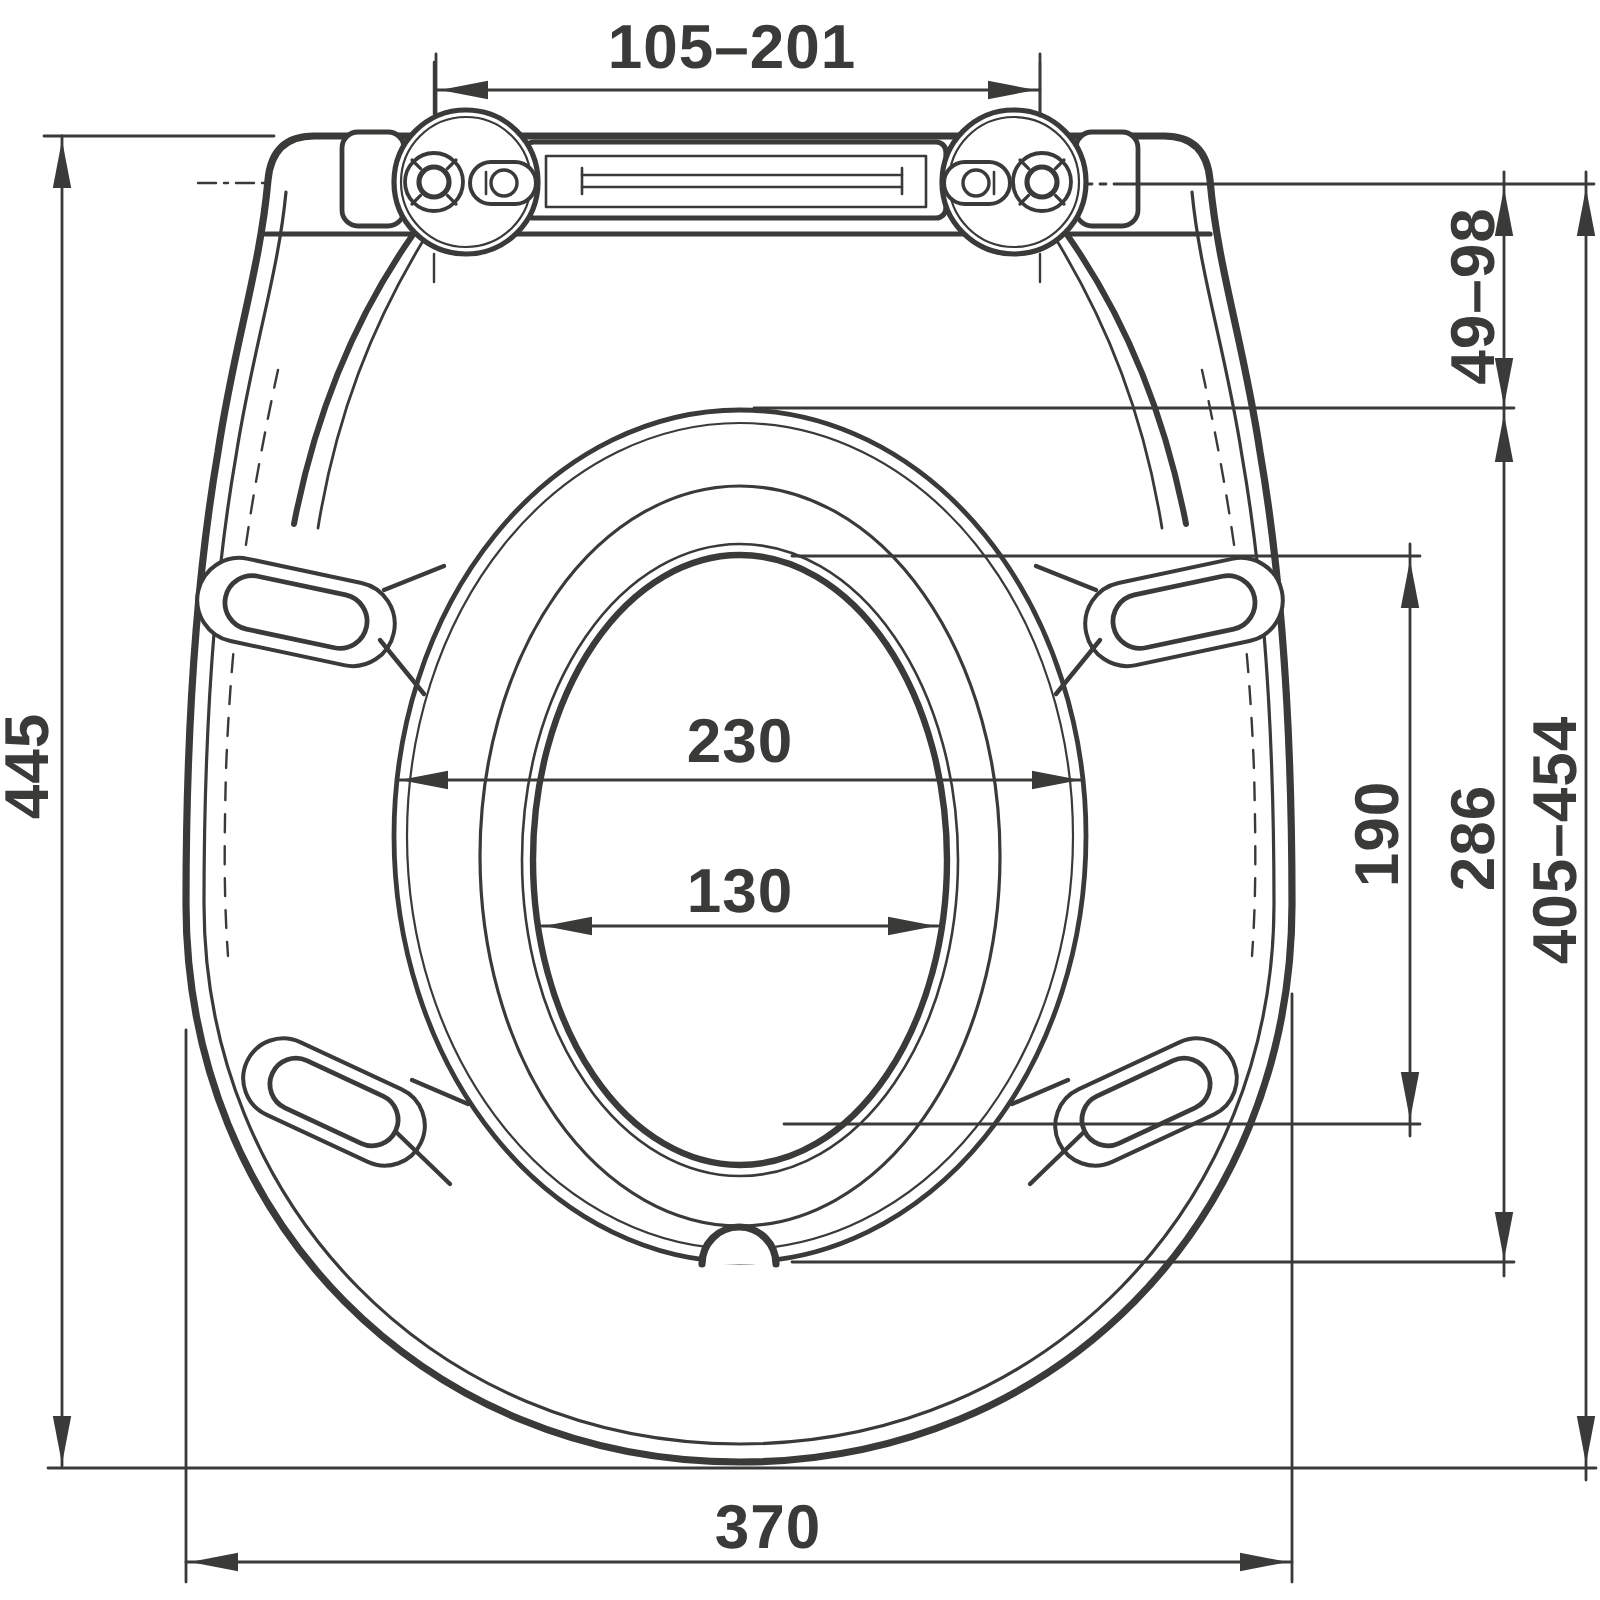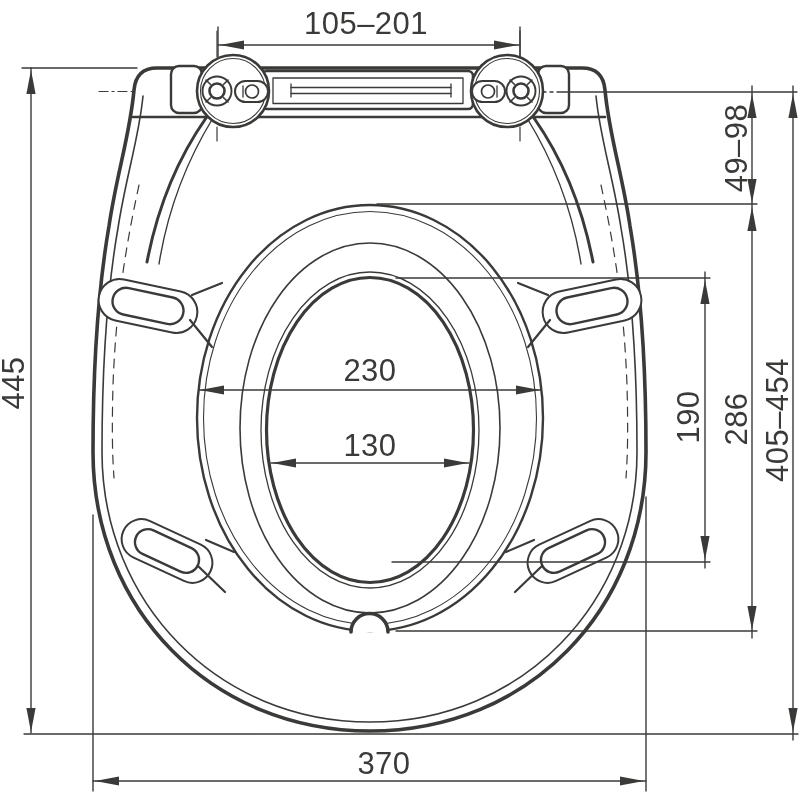--- a/index.html
+++ b/index.html
@@ -1,18 +1,19 @@
 <!DOCTYPE html>
 <html><head>
 <meta charset="utf-8">
 <style>
   html,body{margin:0;padding:0;background:#ffffff;}
   .canvas{
     position:relative;width:800px;height:800px;background:#ffffff;overflow:hidden;
     font-family:"Liberation Sans", sans-serif;
+    font-weight:bold;
   }
   svg{display:block;}
   text{
     font-family:"Liberation Sans", sans-serif;
     font-size:31px;
     fill:#3a3a38;
     letter-spacing:.5px;
   }
 </style>
 </head>

